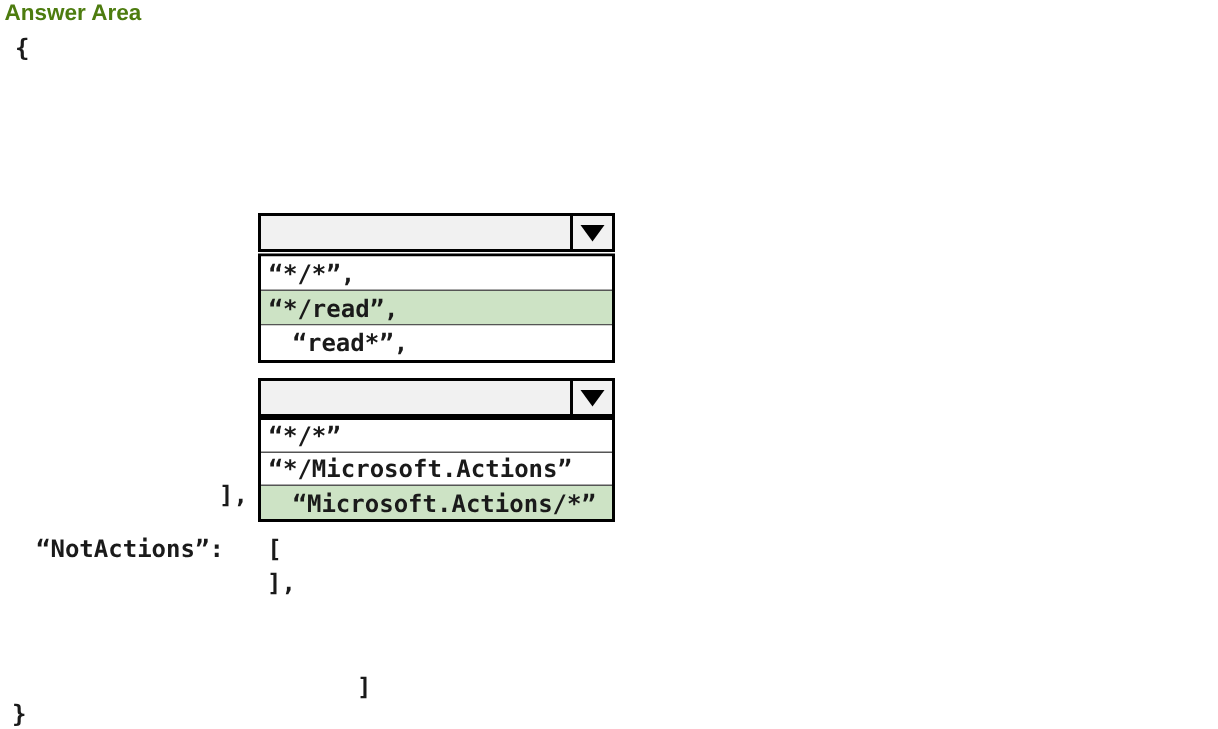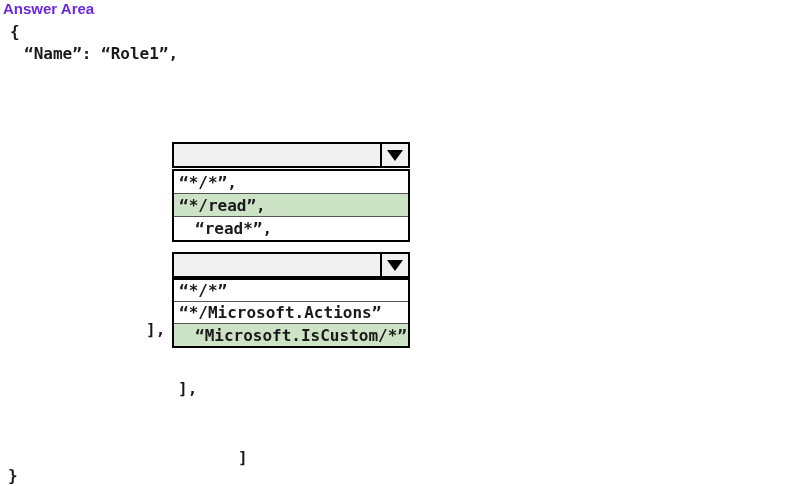--- a/index.html
+++ b/index.html
@@ -7,21 +7,21 @@
     position:relative;
     width:812px;height:486px;
     background:#ffffff;
     overflow:hidden;
     font-family:"DejaVu Sans Mono","Liberation Mono",monospace;
     color:#1a1a1a;
   }
   .heading{
     position:absolute;left:3px;top:0px;
     font-family:"Liberation Sans","DejaVu Sans",sans-serif;
-    font-weight:700;font-size:15px;color:#6d28d9;
+    font-weight:700;font-size:15px;color:#4d7c0f;
   }
   .code{
     position:absolute;
     font-size:16px;font-weight:700;
     white-space:pre;
     line-height:20px;
   }
   .combo{
     position:absolute;width:238px;height:26px;
     background:var(--combo-fill,#f1f1f1);
@@ -64,21 +64,20 @@
   .opt.sel{background:var(--hl,#cde3c5);}
 </style>
 </head>
 <body>
 
 <div id="canvas">
 
   <div class="heading">Answer Area</div>
 
   <div class="code" style="left:10px;top:22px">{</div>
-  <div class="code" style="left:24px;top:44px">“Name”: “Role1”,</div>
 
   <div class="combo" style="left:172px;top:142px">
     <div class="combo-field"></div>
     <div class="combo-arrow">
       <div class="tri"></div>
     </div>
   </div>
 
   <div class="listbox" id="list1" style="left:172px;top:169px">
     <div class="opt">“*/*”,</div>
@@ -89,21 +88,22 @@
   <div class="combo" style="left:172px;top:252px">
     <div class="combo-field"></div>
     <div class="combo-arrow">
       <div class="tri"></div>
     </div>
   </div>
 
   <div class="listbox" id="list2" style="left:172px;top:278px">
     <div class="opt">“*/*”</div>
     <div class="opt">“*/Microsoft.Actions”</div>
-    <div class="opt sel">“Microsoft.IsCustom/*”</div>
+    <div class="opt sel">“Microsoft.Actions/*”</div>
   </div>
 
   <div class="code" style="left:146px;top:320px">],</div>
+  <div class="code" style="left:24px;top:356px">“NotActions”:   [</div>
   <div class="code" style="left:178px;top:379px">],</div>
   <div class="code" style="left:238px;top:448px">]</div>
   <div class="code" style="left:8px;top:466px">}</div>
 
 </div>
 
 </body></html>

